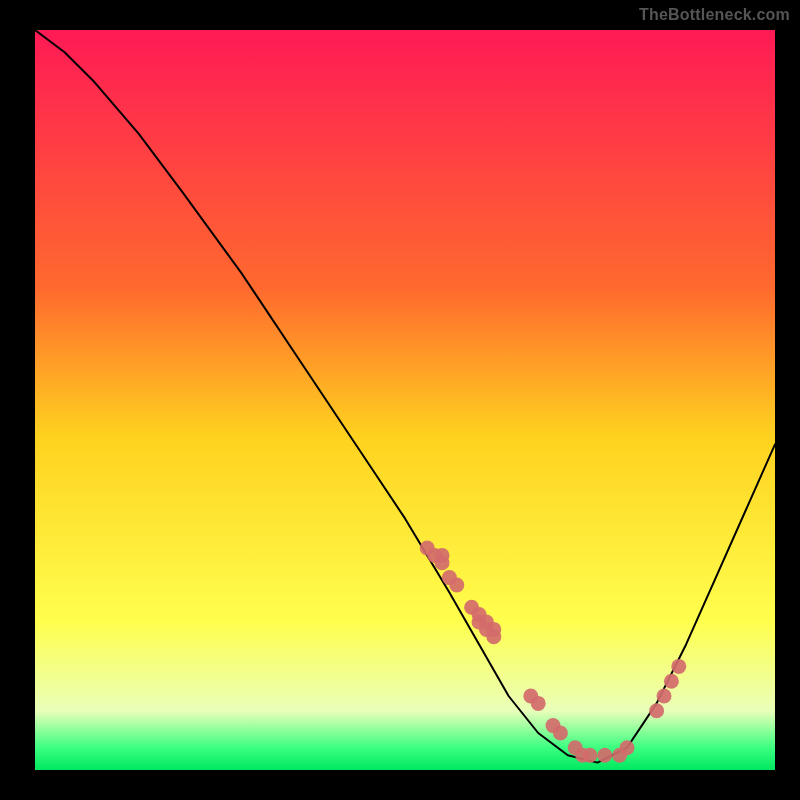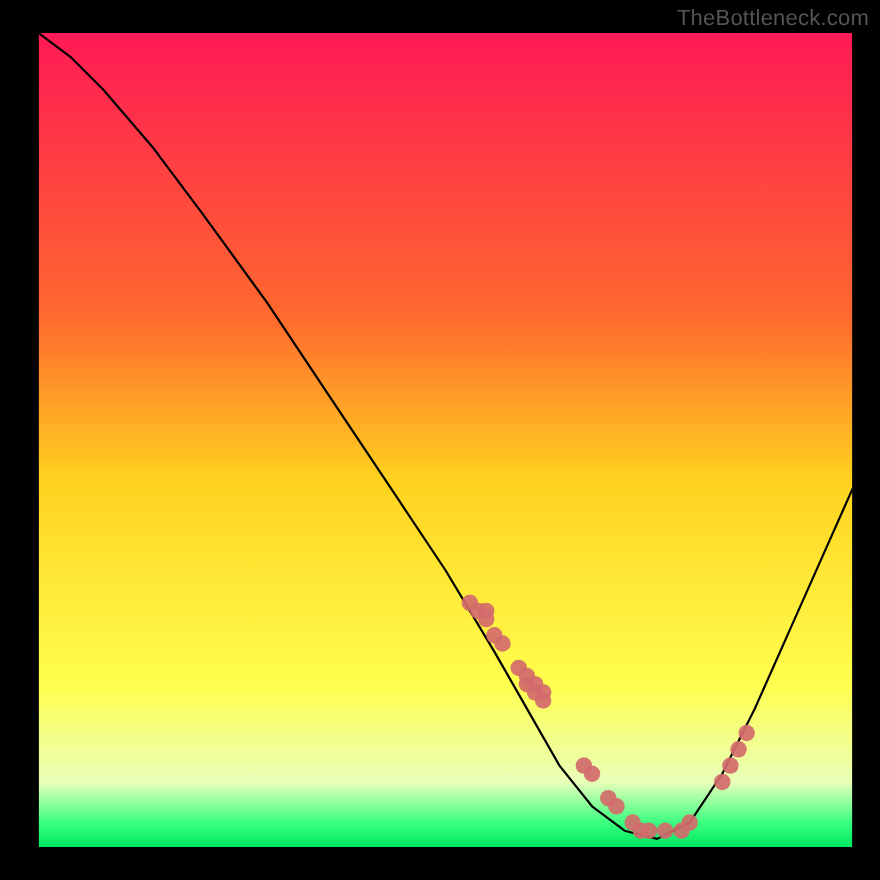--- a/index.html
+++ b/index.html
@@ -8,22 +8,22 @@
     height: 800px;
     background: #000;
     font-family: Arial, Helvetica, sans-serif;
     position: relative;
   }
   .watermark {
     position: absolute;
     top: 6px;
     right: 10px;
     color: #555;
-    font-size: 20px;
-    font-weight: 400;
+    font-size: 16px;
+    font-weight: 700;
     letter-spacing: 0.2px;
   }
   .plot-area {
     position: absolute;
     left: 35px;
     top: 30px;
     width: 740px;
     height: 740px;
     overflow: hidden;
   }

